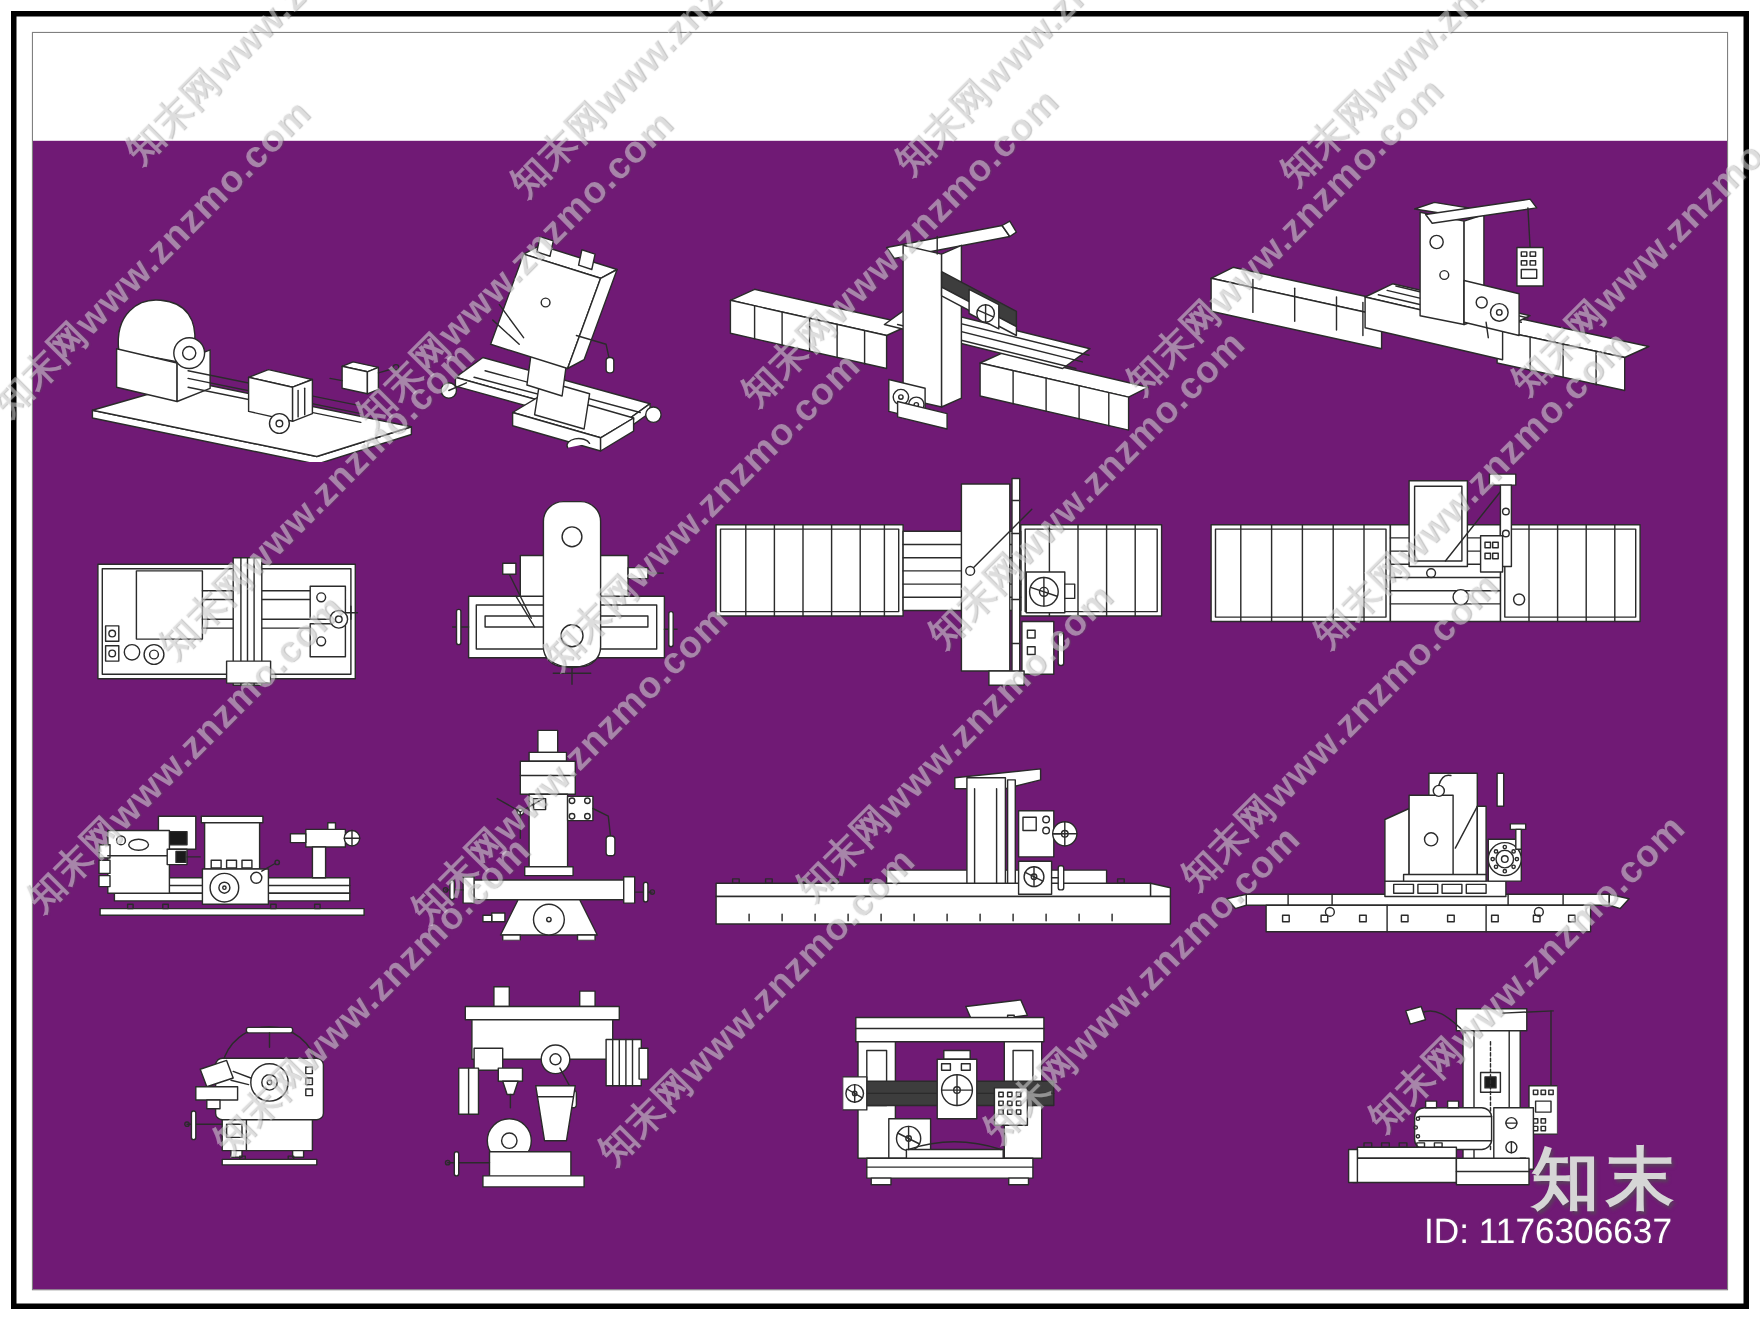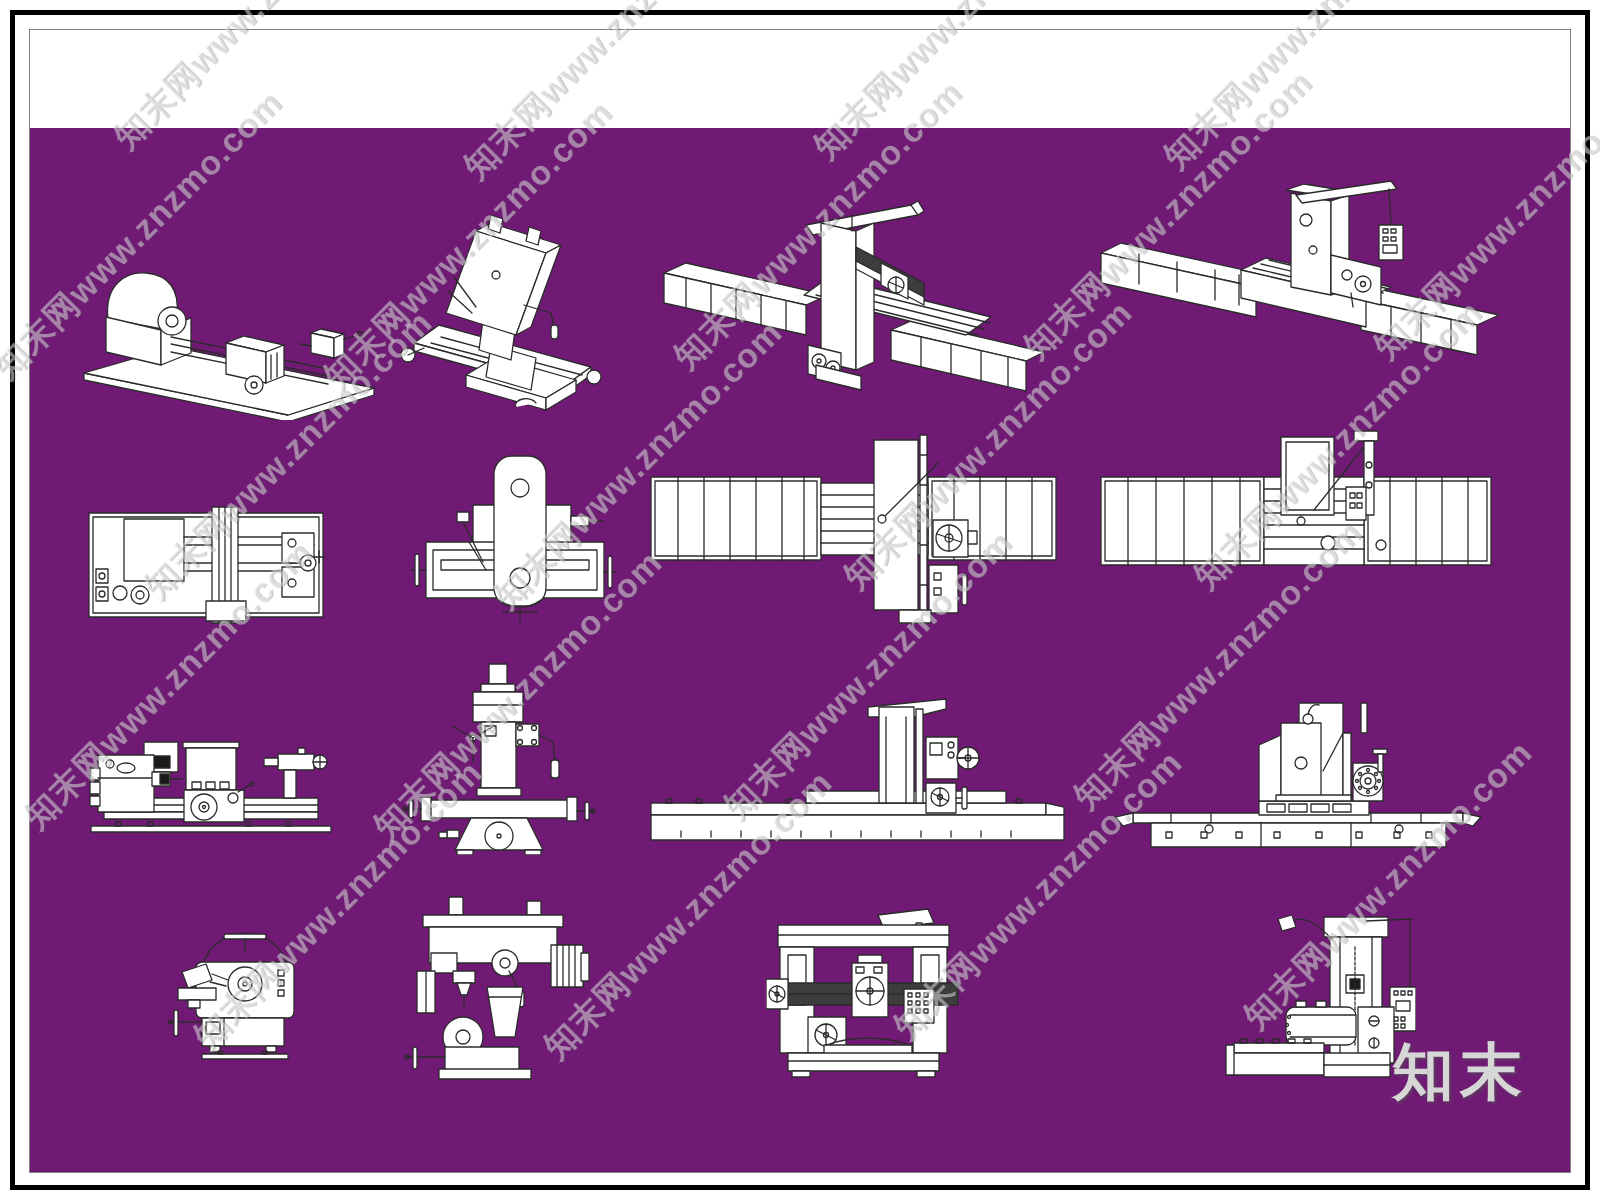--- a/index.html
+++ b/index.html
@@ -658,20 +658,21 @@
           <rect x="72" y="144" width="7" height="4"></rect>
           <rect x="88" y="144" width="7" height="4"></rect>
         <rect class="f" x="14" y="158" width="94" height="22"></rect>
           <rect class="f" x="10" y="150" width="8" height="30"></rect>
         <rect class="f" x="108" y="158" width="66" height="24"></rect>
           <line x1="108" y1="170" x2="174" y2="170"></line>
       </svg>
     </div>
 
     <div class="logo">知末</div>
+    <div class="id-tag">ID: 1176306637</div>
   </div>
 
   <div class="wm-layer">
     <span class="wm" style="left:120px;top:120px;">知末网www.znzmo.com</span>
     <span class="wm" style="left:470px;top:150px;">知末网www.znzmo.com</span>
     <span class="wm" style="left:820px;top:130px;">知末网www.znzmo.com</span>
     <span class="wm" style="left:1170px;top:140px;">知末网www.znzmo.com</span>
     <span class="wm" style="left:0px;top:350px;">知末网www.znzmo.com</span>
     <span class="wm" style="left:330px;top:360px;">知末网www.znzmo.com</span>
     <span class="wm" style="left:680px;top:340px;">知末网www.znzmo.com</span>

